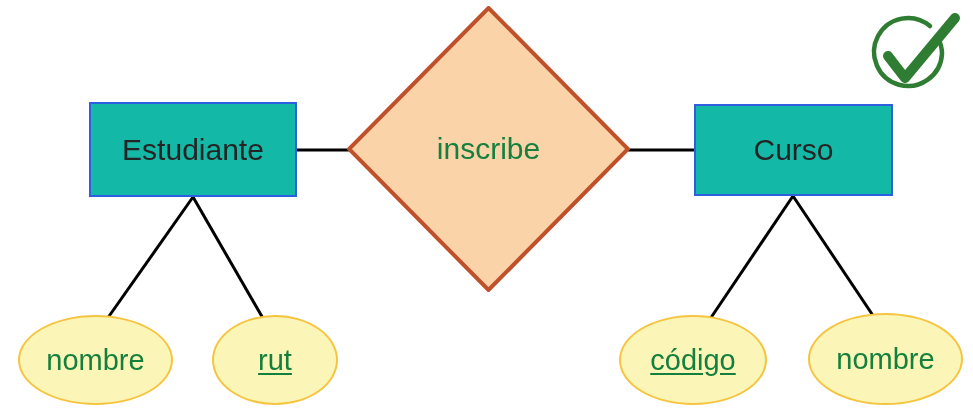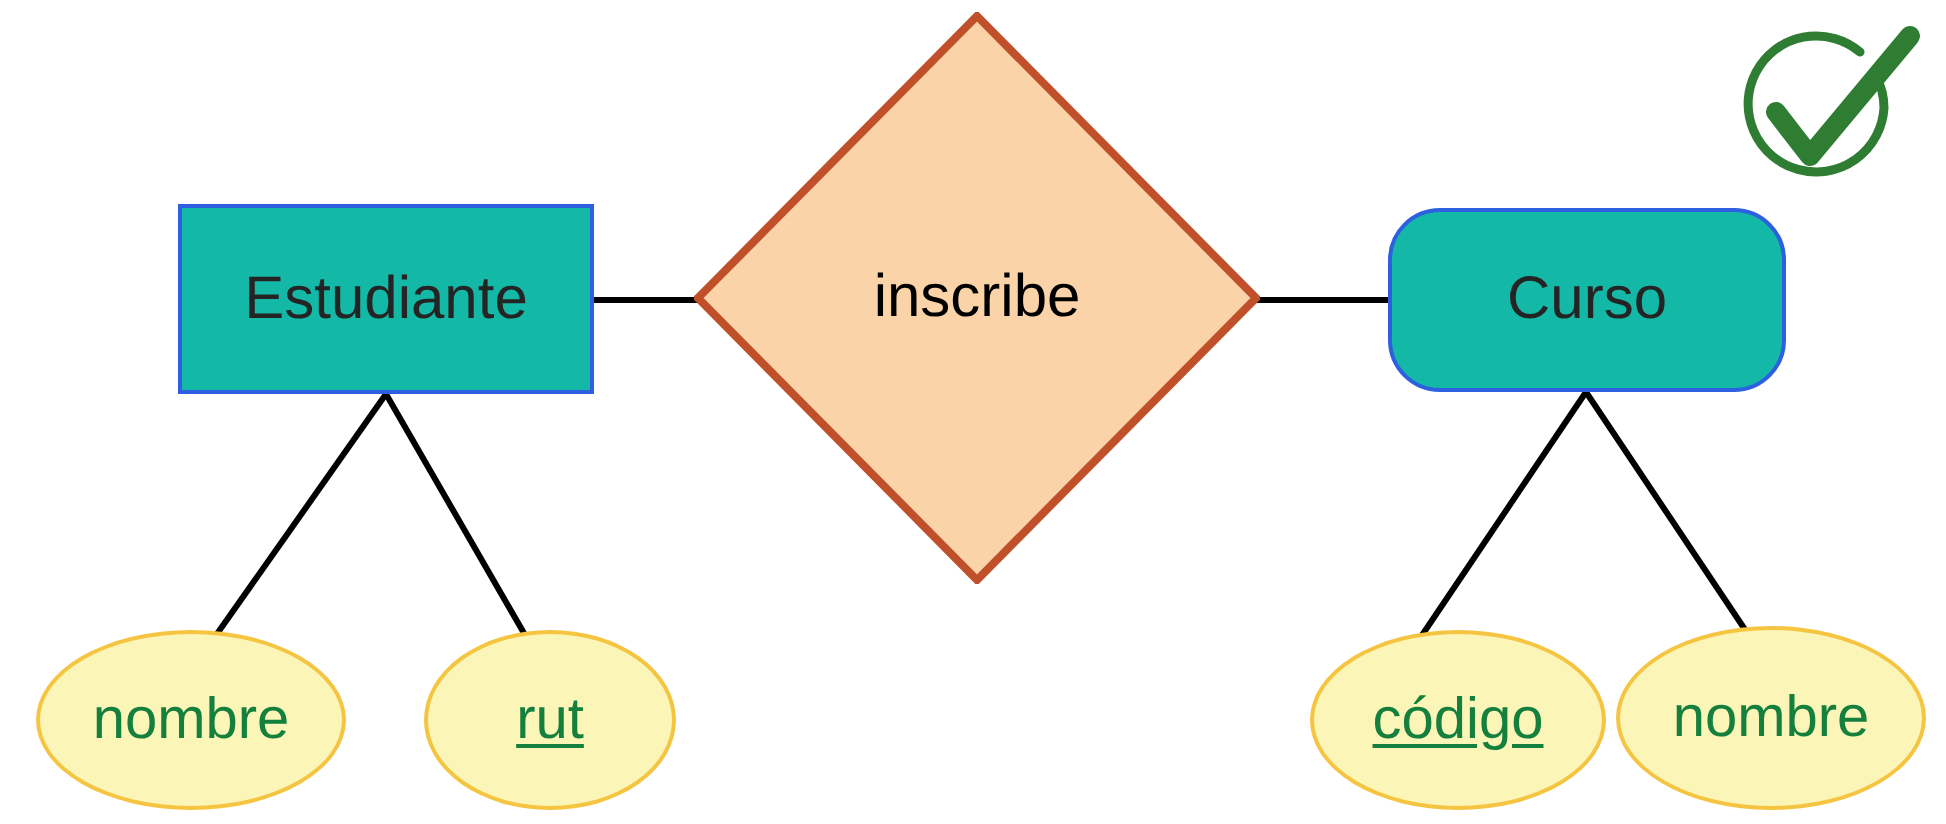--- a/index.html
+++ b/index.html
@@ -33,38 +33,38 @@
   .entity {
     background: #14b8a6;
     border: 2px solid #2D5FE0;
   }
   .entity .node-label {
     font-size: 30px;
     color: #242424;
     line-height: 1;
   }
   #entity-estudiante { left: 89px;  top: 102px; width: 208px; height: 95px; }
-  #entity-curso      { left: 694px; top: 104px; width: 199px; height: 92px; border-radius: 26px; }
+  #entity-curso      { left: 694px; top: 104px; width: 199px; height: 92px; }
 
   
   #rel-inscribe {
     left: 347px;
     top: 6px;
     width: 283px;
     height: 286px;
   }
   #rel-inscribe .diamond-shape {
     position: absolute;
     left: 0; top: 0;
     width: 100%; height: 100%;
   }
   #rel-inscribe .node-label {
     position: relative;
     font-size: 30px;
-    color: #000000;
+    color: #15803d;
     line-height: 1;
     z-index: 2;
   }
 
   
   .attribute {
     background: #FCF5B8;
     border: 2px solid #F5C542;
     border-radius: 50%;
   }
@@ -72,21 +72,21 @@
     font-size: 29px;
     color: #15803d;
     line-height: 1;
   }
   .attribute.key .node-label {
     text-decoration: underline;
     text-underline-offset: 3px;
   }
   #attr-nombre-estudiante { left: 18px;  top: 315px; width: 155px; height: 90px; }
   #attr-rut               { left: 212px; top: 315px; width: 126px; height: 90px; }
-  #attr-codigo            { left: 655px; top: 315px; width: 148px; height: 90px; }
+  #attr-codigo            { left: 619px; top: 315px; width: 148px; height: 90px; }
   #attr-nombre-curso      { left: 808px; top: 313px; width: 155px; height: 92px; }
 
   
   #check-badge {
     position: absolute;
     left: 862px;
     top: 8px;
     width: 104px;
     height: 94px;
   }

